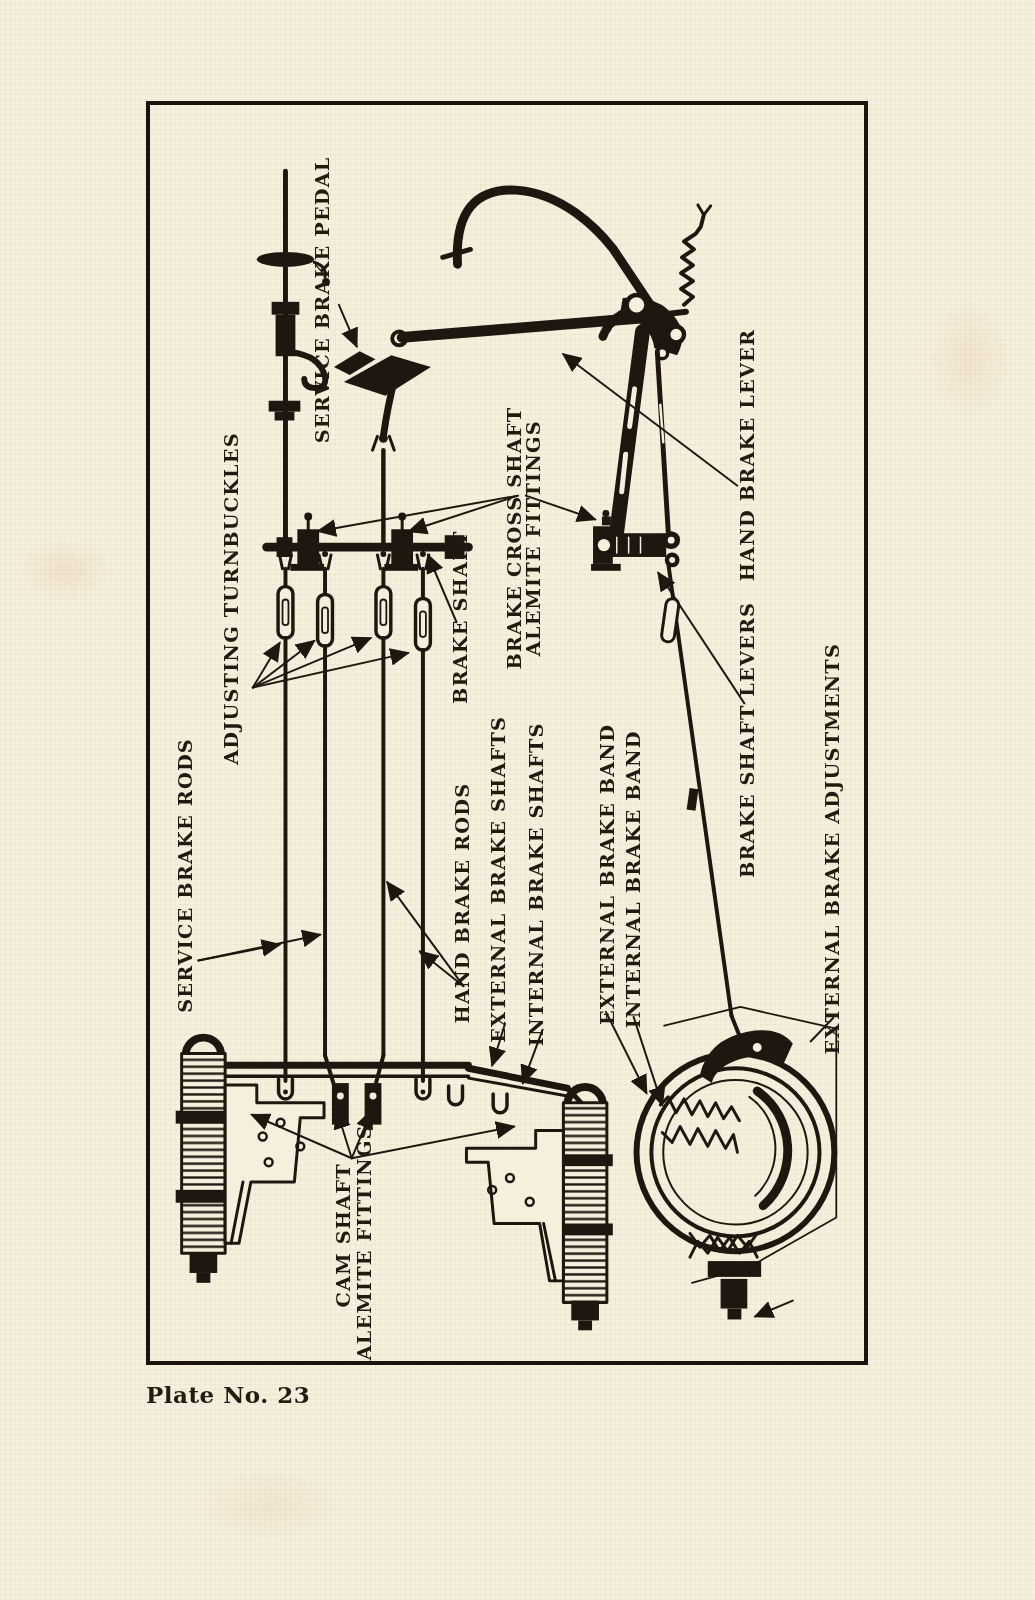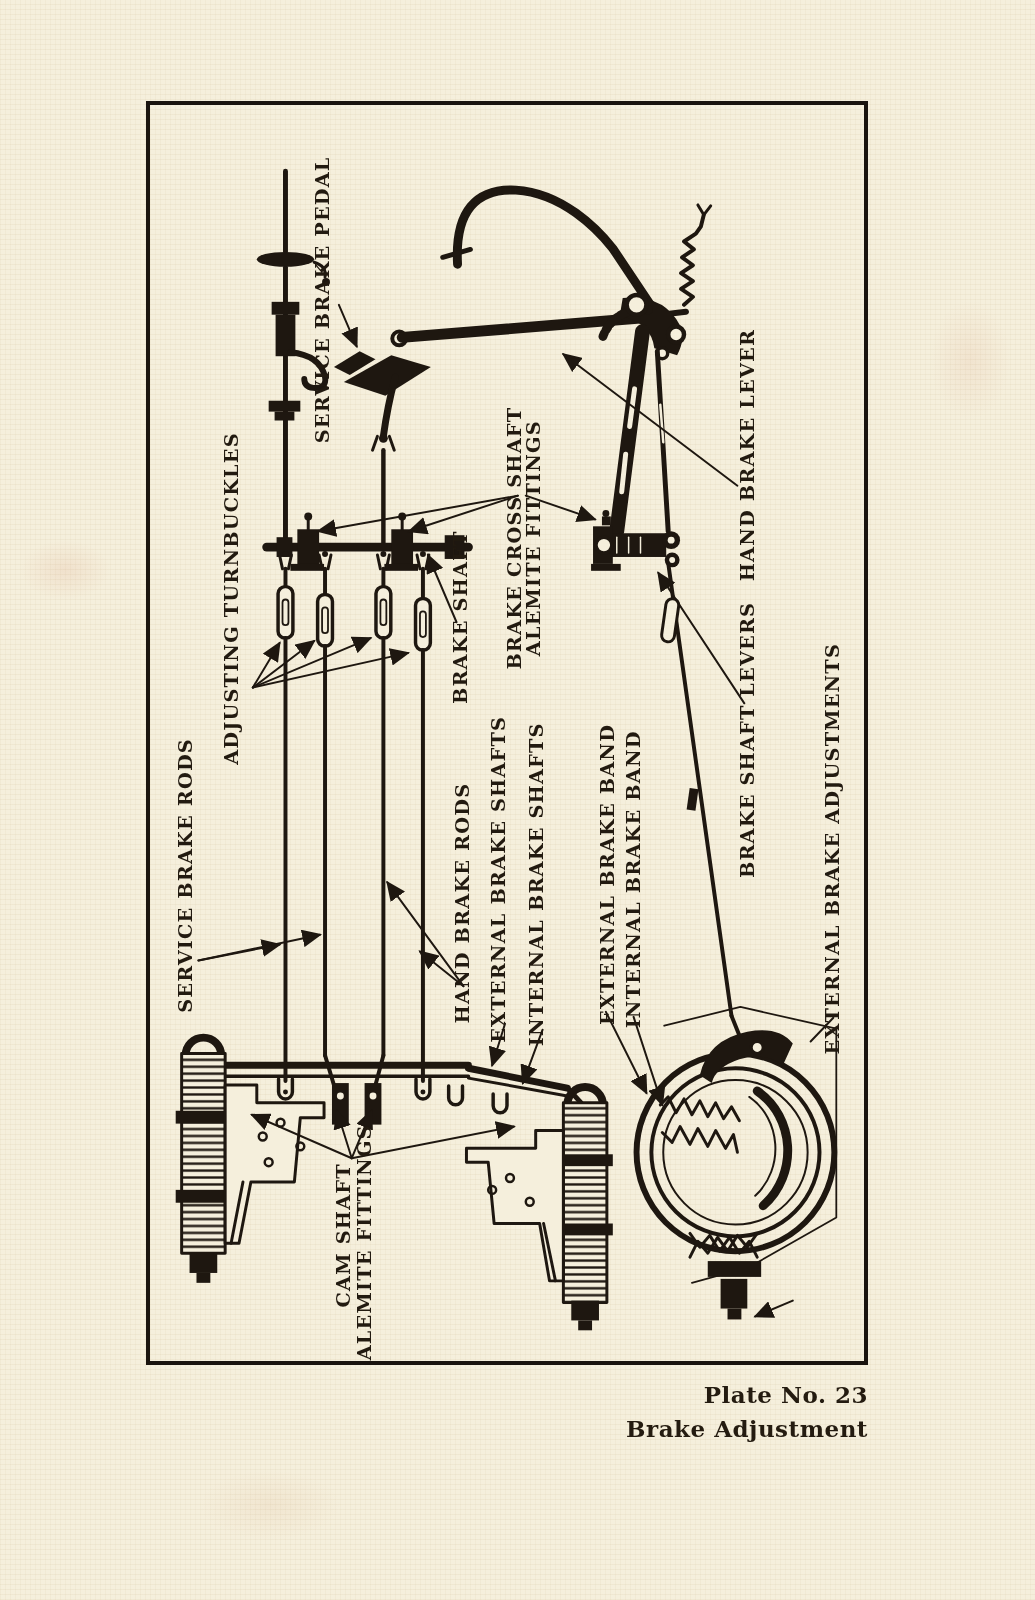--- a/index.html
+++ b/index.html
@@ -21,21 +21,21 @@
     position:absolute;left:146px;top:101px;width:722px;height:1264px;
     border:4px solid #1a140e;box-sizing:border-box;
   }
   #frame svg{display:block;width:100%;height:100%;}
   .lbl{
     font-family:"DejaVu Serif","Liberation Serif",serif;
     font-weight:700;font-size:19.5px;fill:#221a10;letter-spacing:1.2px;
   }
   #caption{
     position:absolute;left:146px;top:1378px;width:722px;
-    text-align:right;color:#241b10;font-weight:700;font-size:23px;line-height:34px;
+    text-align:left;color:#241b10;font-weight:700;font-size:23px;line-height:34px;
     letter-spacing:0.5px;
   }
 </style>
 </head>
 <body>
 
 <div id="page">
   <div class="stain" id="stain1"></div>
   <div class="stain" id="stain2"></div>
   <div class="stain" id="stain3"></div>
@@ -272,15 +272,14 @@
         <text class="lbl" x="611" y="639" transform="rotate(-90 611 639)">BRAKE SHAFT LEVERS</text>
         <text class="lbl" x="697" y="749" transform="rotate(-90 697 749)">EXTERNAL BRAKE ADJUSTMENTS</text>
         <text class="lbl" x="202" y="1140" transform="rotate(-90 202 1140)">CAM SHAFT</text>
         <text class="lbl" x="223" y="1147" transform="rotate(-90 223 1147)">ALEMITE FITTINGS</text>
       </g>
     </svg>
   </div>
 
   <div id="caption">
     <div>Plate No. 23</div>
-    <div>Brake Adjustment</div>
   </div>
 </div>
 
 </body></html>

